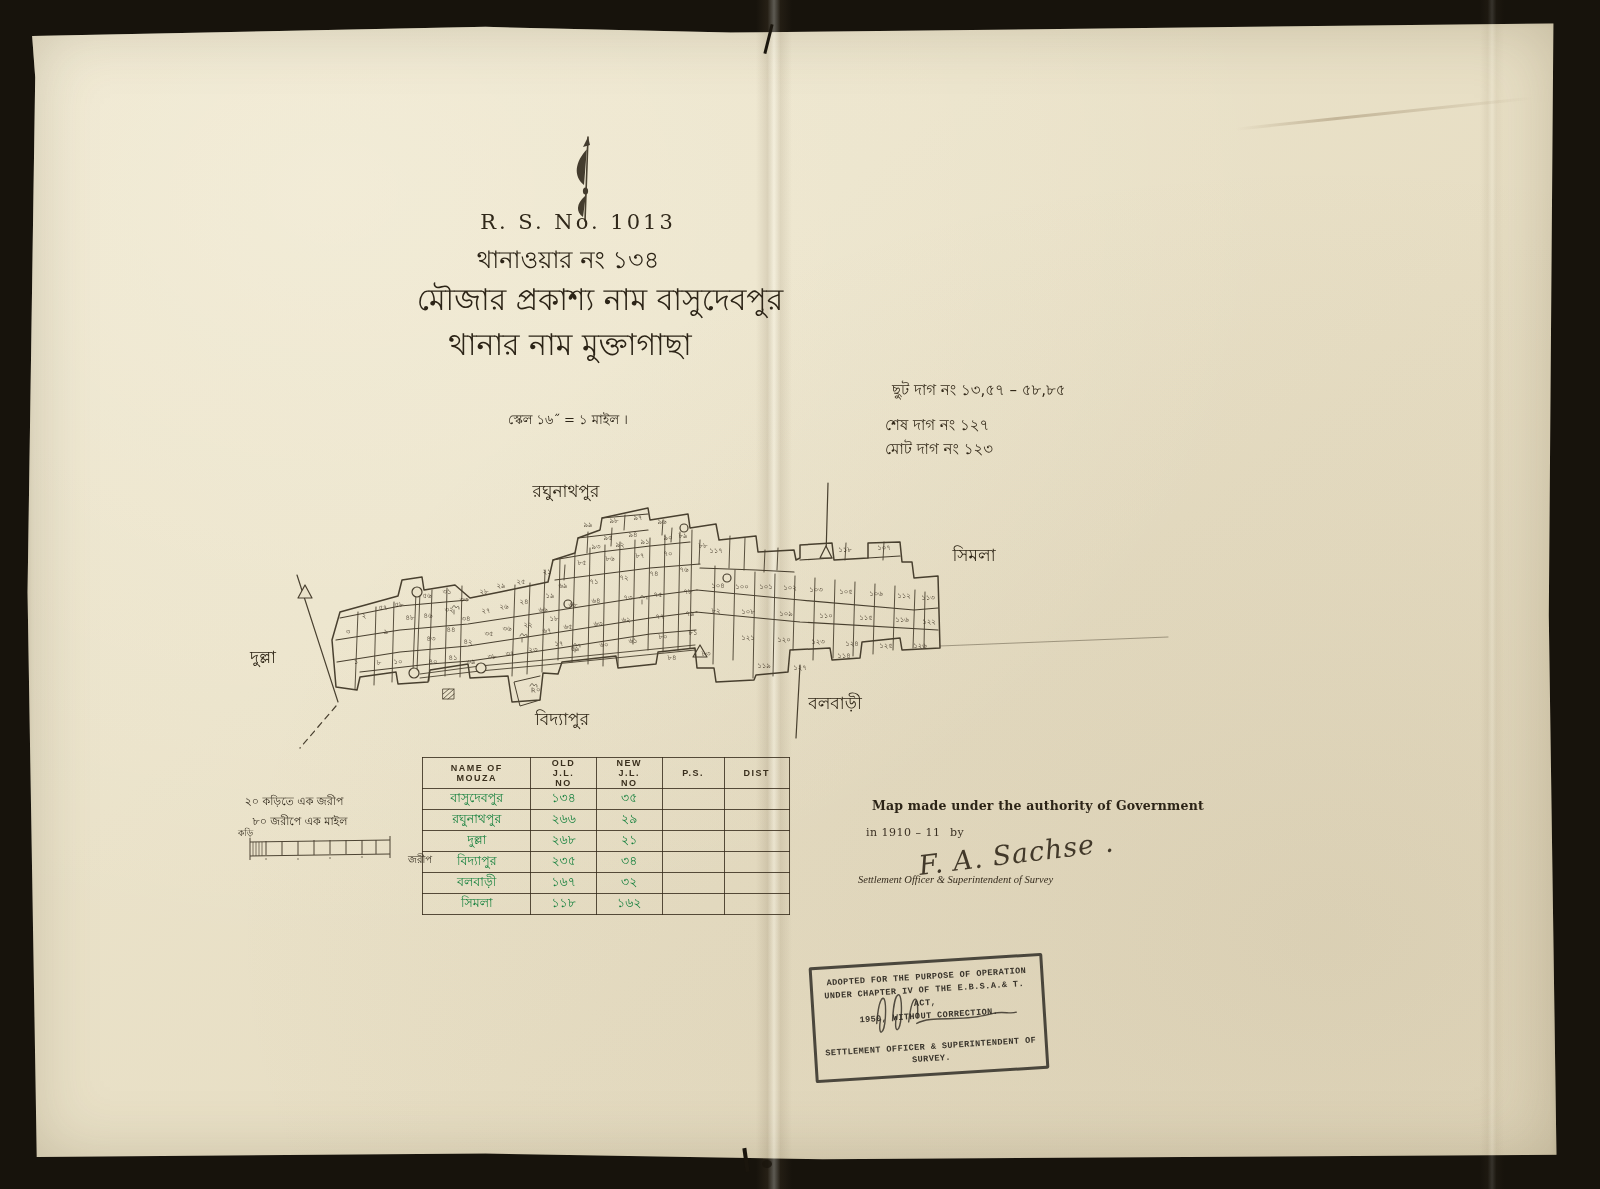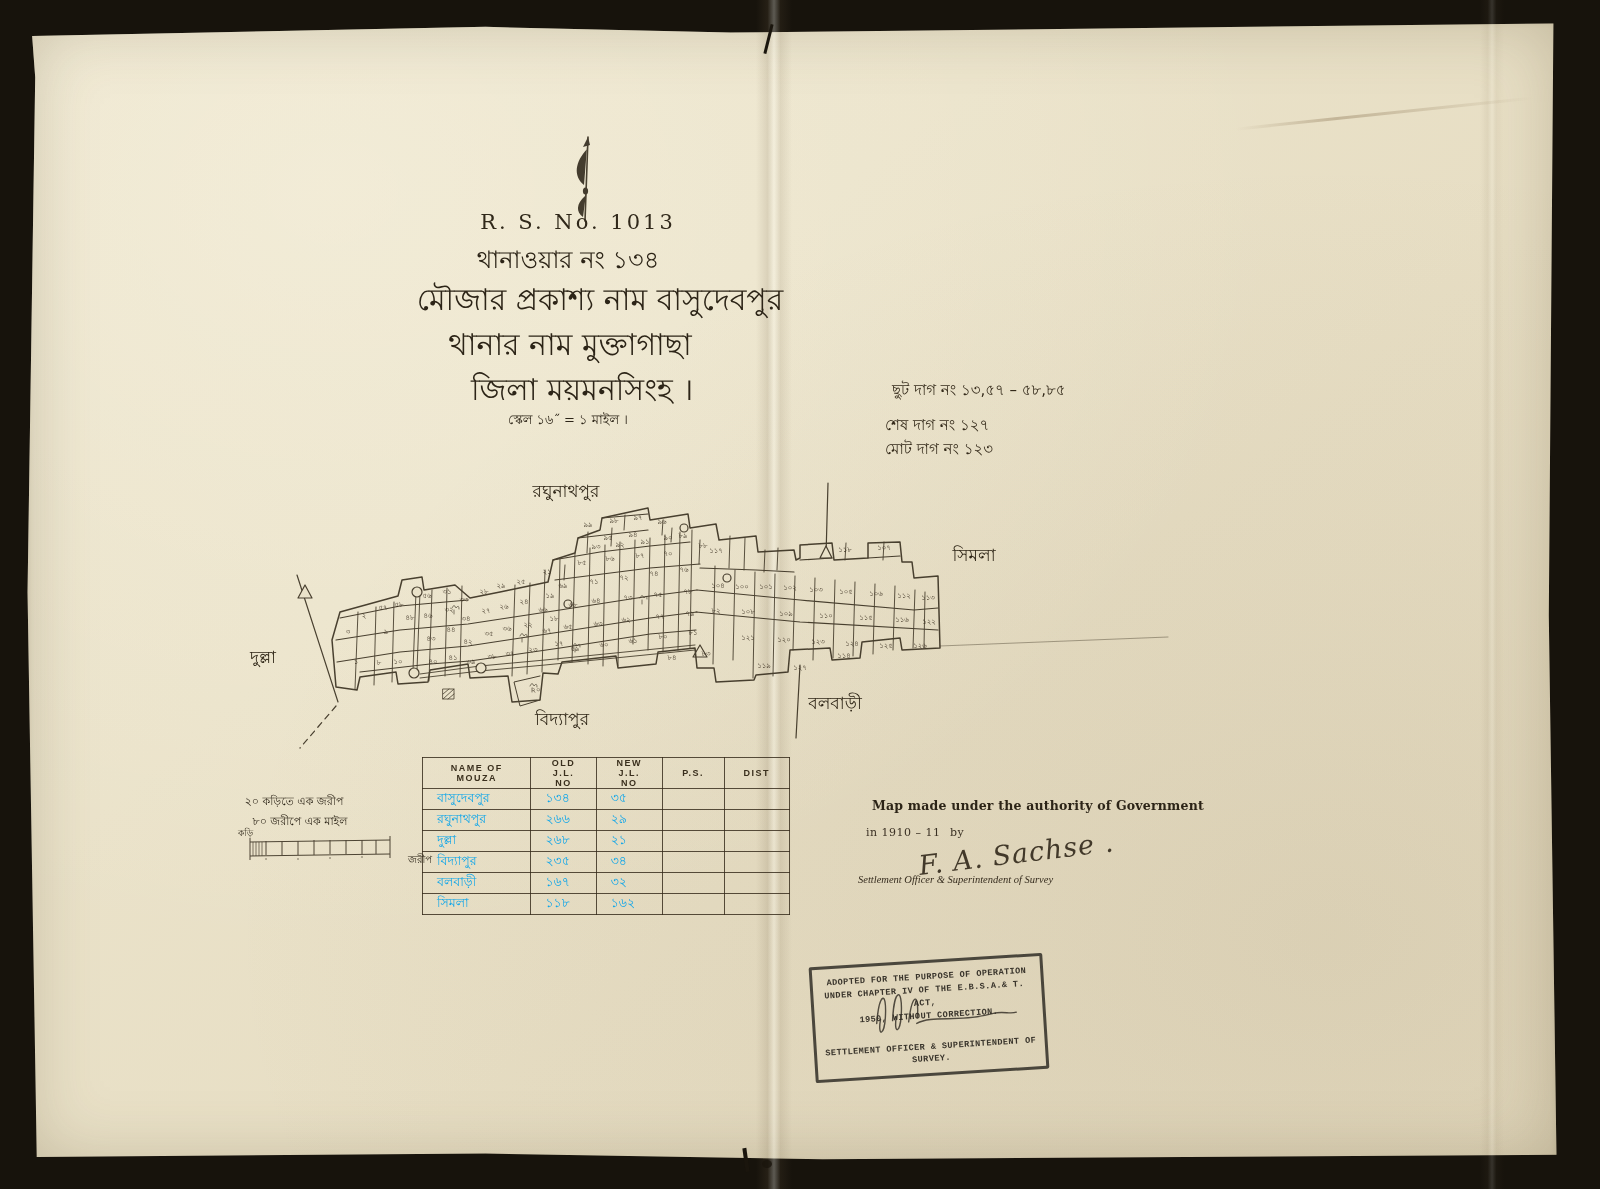--- a/index.html
+++ b/index.html
@@ -19,21 +19,21 @@
   .bn{font-family:"DejaVu Sans", sans-serif;}
   .title-line{white-space:nowrap;transform:translateX(-50%);}
   .note-line{white-space:nowrap;font-size:15px;color:#342a1a;}
   .village-label{white-space:nowrap;font-size:17px;color:#2e2516;transform:translateX(-50%);}
   svg text.plot-num{font-family:"DejaVu Sans", sans-serif;font-size:7px;fill:#34291a;text-anchor:middle;opacity:.92;}
   
   .mouza-table{border-collapse:collapse;background:transparent;}
   .mouza-table th,.mouza-table td{border:1.3px solid rgba(52,42,26,.82);padding:0 14px;}
   .mouza-table th{font-family:"Liberation Sans", sans-serif;font-size:9px;font-weight:700;
                   letter-spacing:1.5px;color:#3a2f1d;height:20px;}
-  .mouza-table td{height:16px;font-size:13px;color:#0ea5e9;margin-top:40px;}
+  .mouza-table td{height:16px;text-align:center;font-size:13px;color:#15803d;margin-top:40px;}
   .mouza-table td.bn{font-size:12.5px;}
   
   .stamp{border:3px solid rgba(42,39,33,.82);border-radius:2px;padding:8px 6px 7px 6px;
          transform:rotate(-3.6deg);font-family:"Liberation Mono", monospace;
          color:rgba(40,36,29,.9);font-size:8.6px;font-weight:700;letter-spacing:.4px;
          text-align:center;line-height:1.5;}
   .auth-line1{font-size:12.5px;font-weight:600;letter-spacing:.2px;white-space:nowrap;}
   .auth-small{font-size:11px;letter-spacing:.5px;white-space:nowrap;color:#3a3023;margin-left:8px;}
   .auth-title{font-size:10.5px;font-style:italic;white-space:nowrap;color:#362c1e;}
   .signature{font-size:27px;font-style:italic;white-space:nowrap;color:rgba(44,35,22,.88);
@@ -50,21 +50,20 @@
   <div class="crease-v" style="left:1480px;opacity:.45;width:24px;"></div>
   <div class="streak" style="left:1235px;top:112px;width:300px;transform:rotate(-6deg);"></div>
   <div class="fold-mark" style="left:767px;top:24px;width:3px;height:30px;transform:rotate(14deg);"></div>
   <div class="fold-mark" style="left:744px;top:1148px;width:4px;height:24px;transform:rotate(-8deg);"></div>
   <div class="fold-mark" style="left:762px;top:1160px;width:10px;height:8px;border-radius:50%;opacity:.8;"></div>
 
   <div class="abs title-line" style="left:578px;top:210px;font-size:21px;letter-spacing:3px;color:#30281a;">R. S. No. 1013</div>
   <div class="abs title-line bn" style="left:568px;top:241px;font-size:24px;">থানাওয়ার নং ১৩৪</div>
   <div class="abs title-line bn" style="left:600px;top:276px;font-size:30px;">মৌজার প্রকাশ্য নাম বাসুদেবপুর</div>
   <div class="abs title-line bn" style="left:570px;top:321px;font-size:30px;">থানার নাম মুক্তাগাছা</div>
-  <div class="abs title-line bn" style="left:582px;top:366px;font-size:30px;">জিলা ময়মনসিংহ ।</div>
   <div class="abs title-line bn" style="left:568px;top:410px;font-size:13px;">স্কেল ১৬˝  = ১ মাইল ।</div>
 
   <div class="abs note-line bn" style="left:892px;top:378px;">ছুট দাগ নং   ১৩,৫৭ – ৫৮,৮৫</div>
   <div class="abs note-line bn" style="left:885px;top:413px;">শেষ দাগ নং ১২৭</div>
   <div class="abs note-line bn" style="left:885px;top:437px;">মোট দাগ নং ১২৩</div>
 
   <div class="abs village-label bn" style="left:566px;top:478px;">রঘুনাথপুর</div>
   <div class="abs village-label bn" style="left:974px;top:542px;">সিমলা</div>
   <div class="abs village-label bn" style="left:263px;top:644px;">দুল্লা</div>
   <div class="abs village-label bn" style="left:562px;top:706px;">বিদ্যাপুর</div>

